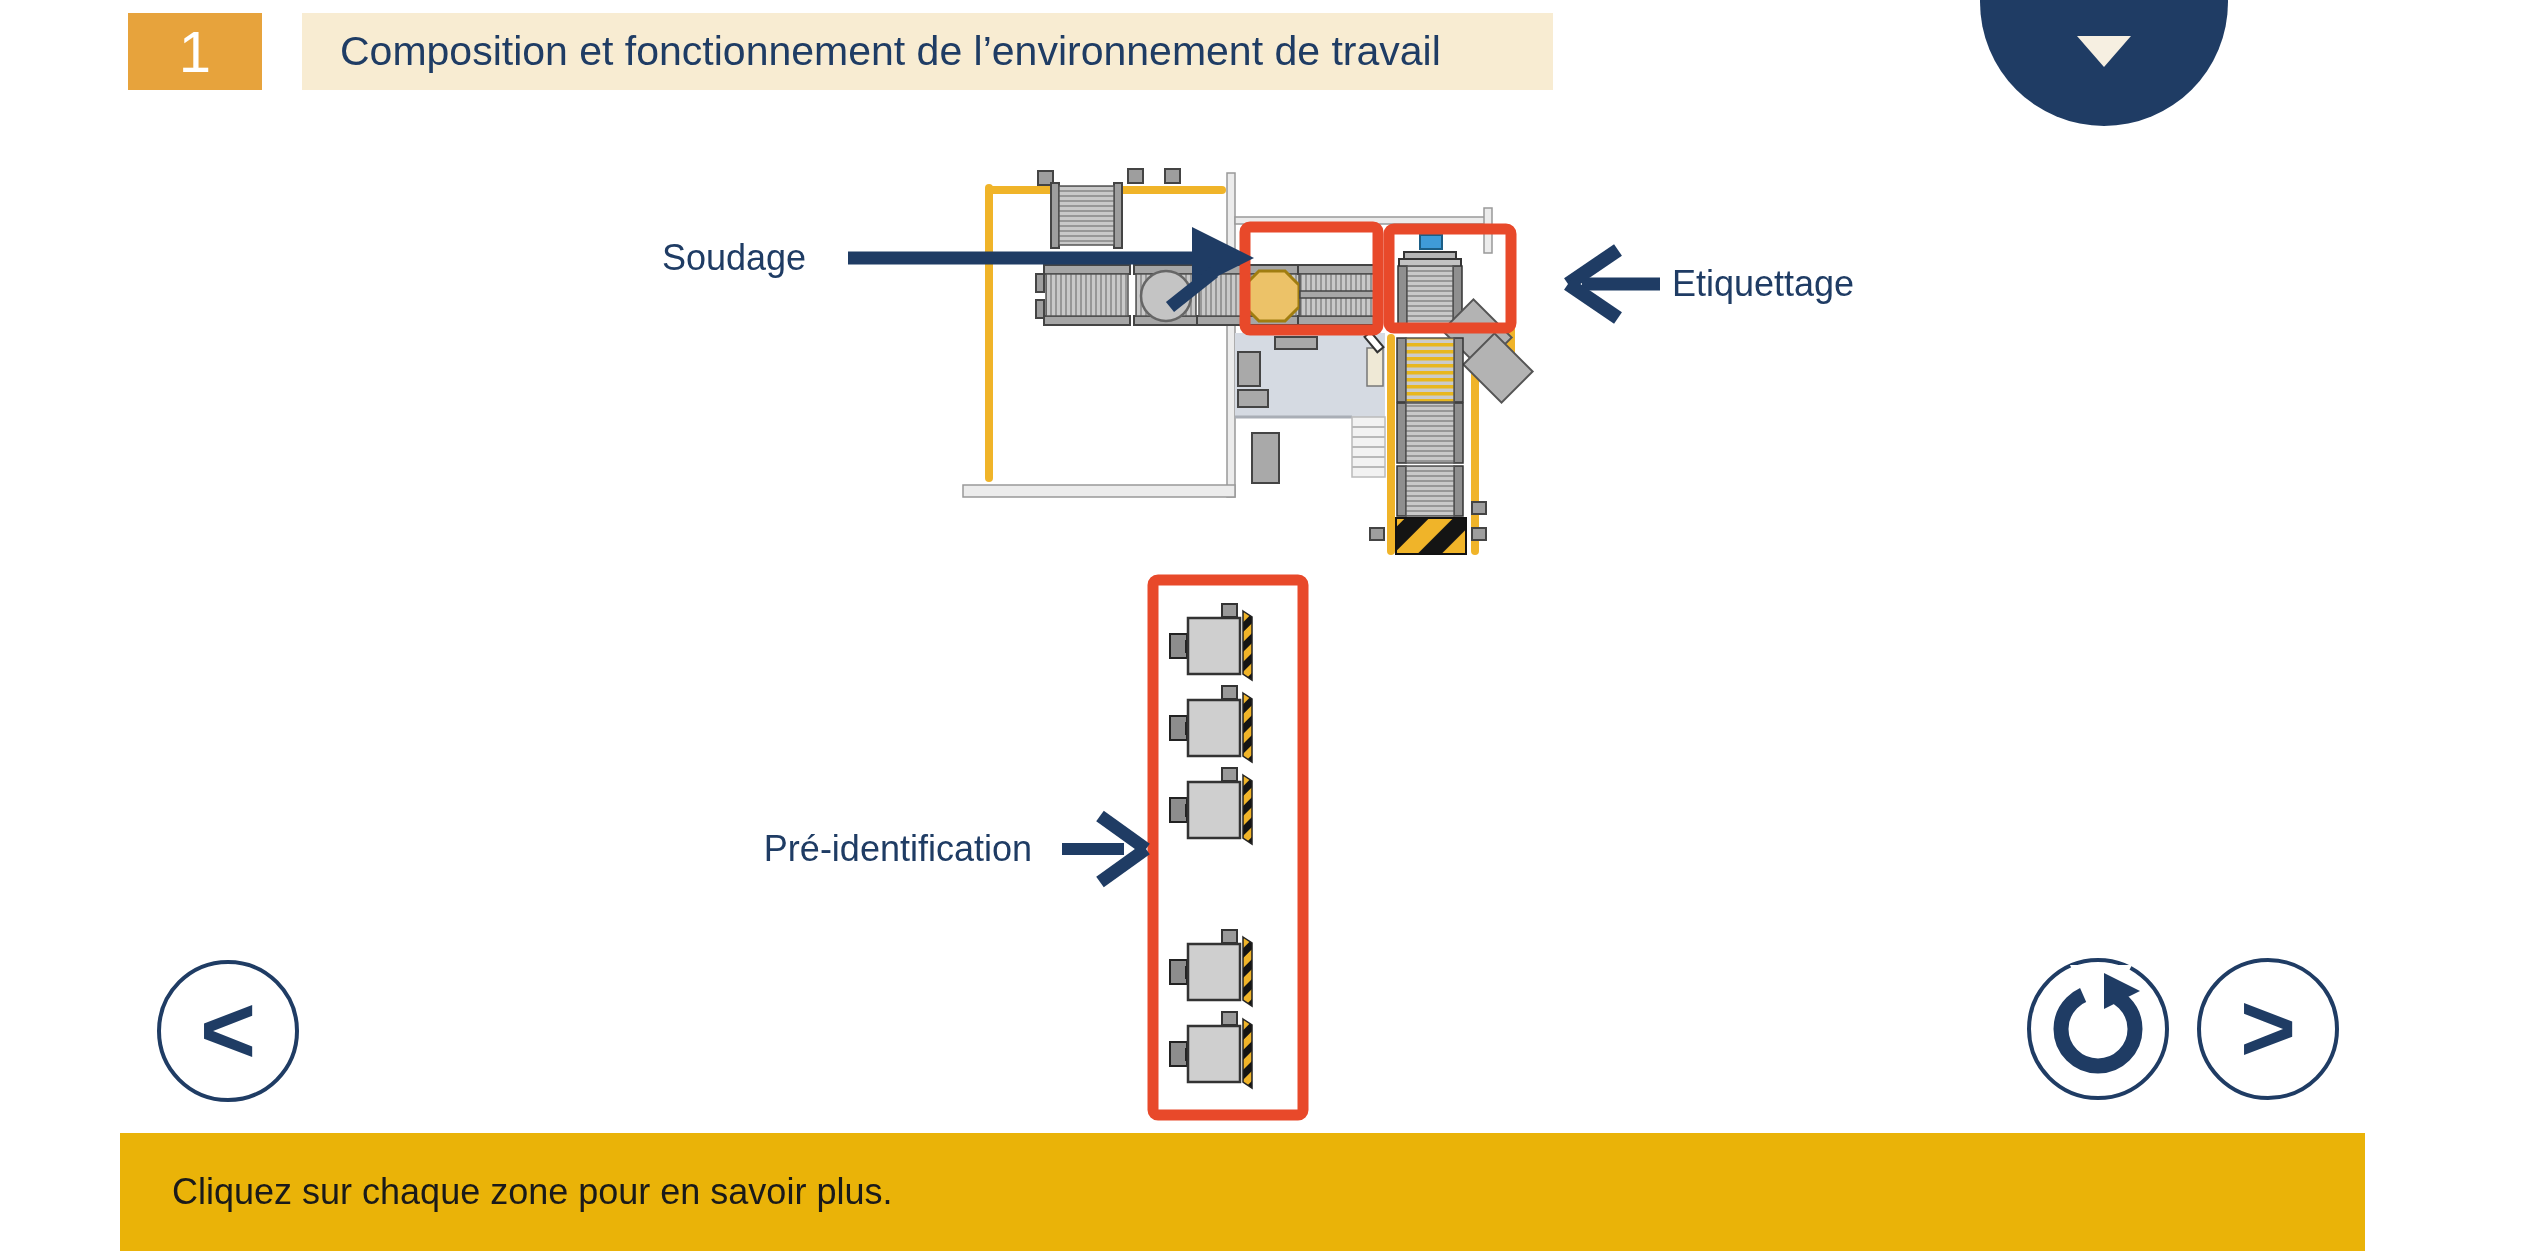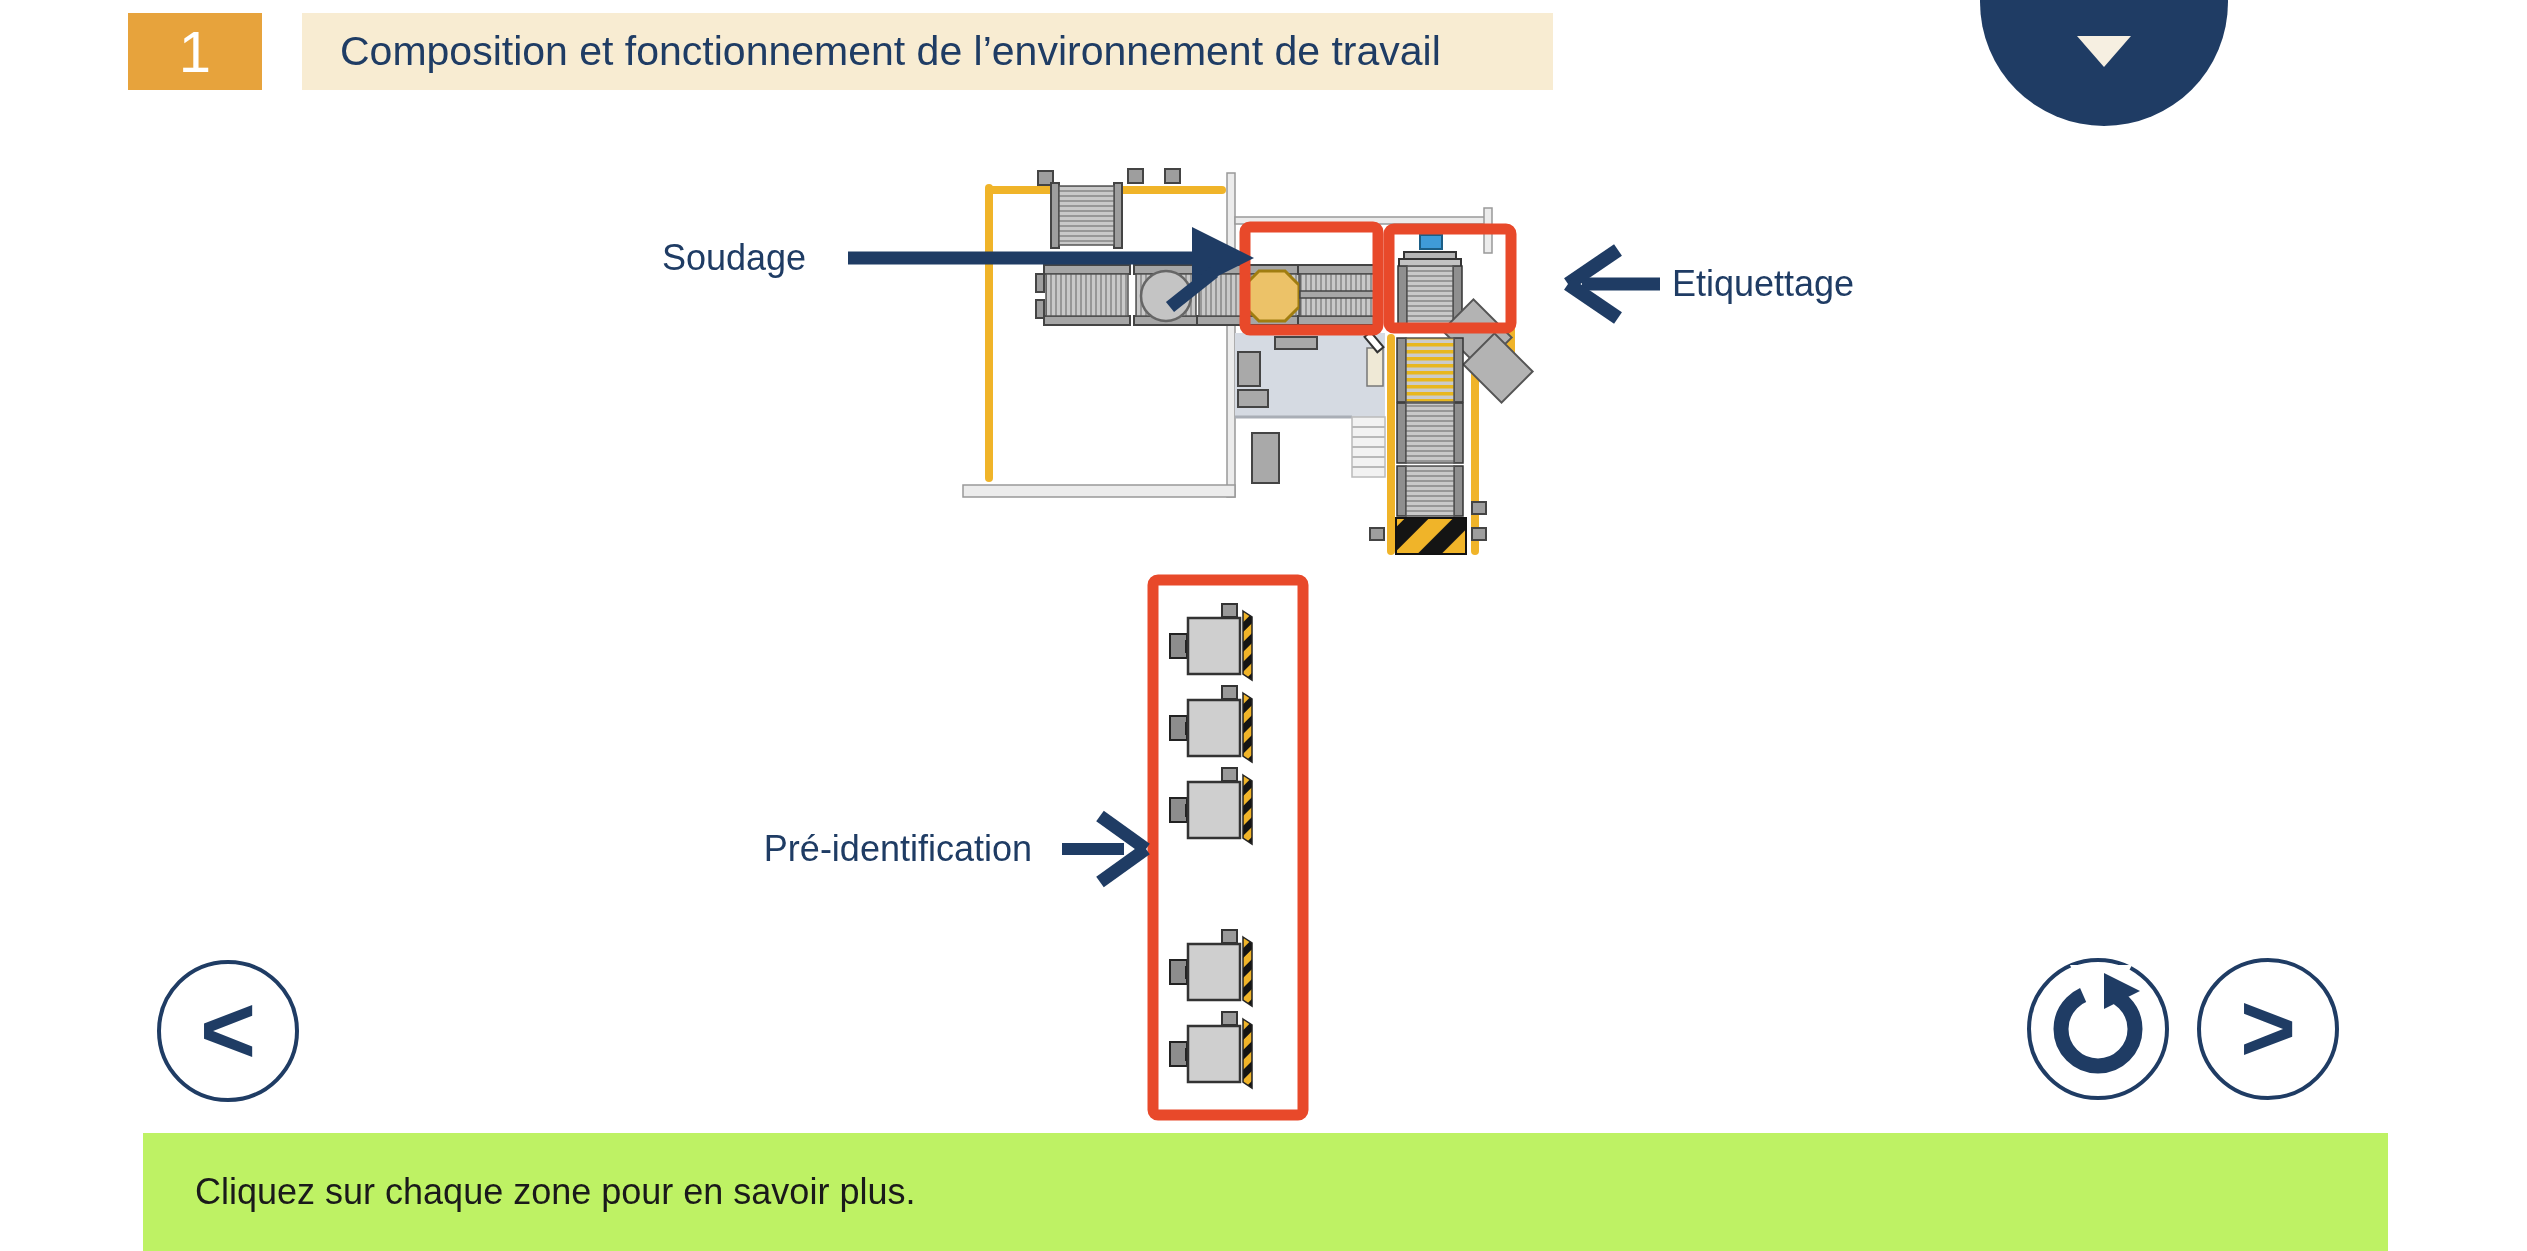--- a/index.html
+++ b/index.html
@@ -11,21 +11,21 @@
   .title-strip{position:absolute;left:262px;top:13px;width:1251px;height:77px;
     background:#f8ecd2;color:#1f3c64;font-size:41px;line-height:77px;padding-left:38px;
     box-sizing:border-box;white-space:nowrap;margin-left:40px;}
   .subtitle{position:absolute;left:302px;top:106px;color:#1f3c64;font-size:38px;line-height:44px;white-space:nowrap;}
   
   .zone-label{position:absolute;color:#1f3c64;font-size:36px;line-height:44px;white-space:nowrap;text-align:center;}
   .lbl-soudage{left:640px;top:236px;width:188px;text-align:center;}
   .lbl-etiquettage{left:1672px;top:262px;}
   .lbl-preid{left:700px;top:827px;width:332px;text-align:right;}
   
-  .footer-bar{position:absolute;left:143px;top:1133px;width:2245px;height:118px;background:#bef264;}
+  .footer-bar{position:absolute;left:120px;top:1133px;width:2245px;height:118px;background:#eab308;}
   .footer-text{position:absolute;left:52px;top:38px;color:#1a1a1a;font-size:36px;line-height:42px;white-space:nowrap;}
   
   .nav-btn{position:absolute;width:142px;height:142px;border:4px solid #1f3c64;border-radius:50%;
     background:#ffffff;color:#1f3c64;font-size:96px;font-weight:700;text-align:center;line-height:132px;
     box-sizing:border-box;cursor:pointer;}
   .prev-btn{left:157px;top:960px;}
   .next-btn{left:2197px;top:958px;}
   .replay-btn{left:2027px;top:958px;padding:0;}
   .replay-btn svg{display:block;}
   .overlay{position:absolute;left:0;top:0;pointer-events:none;}

